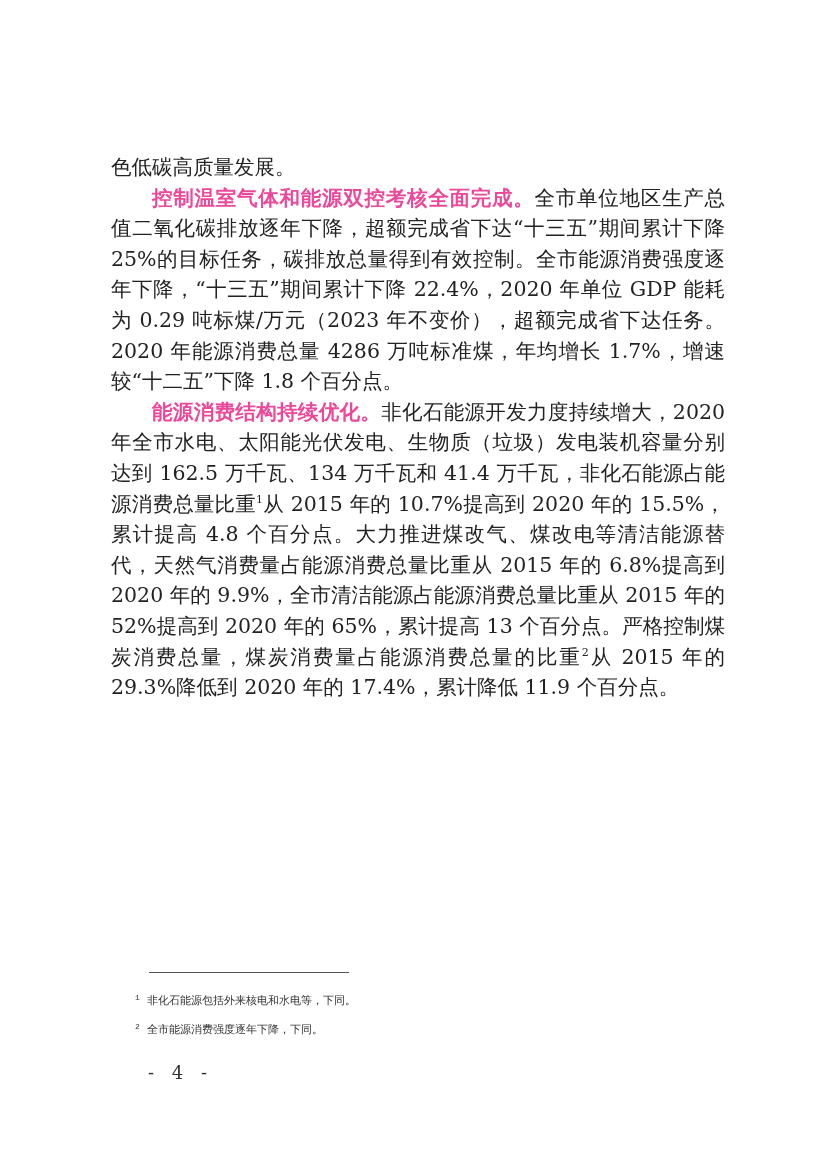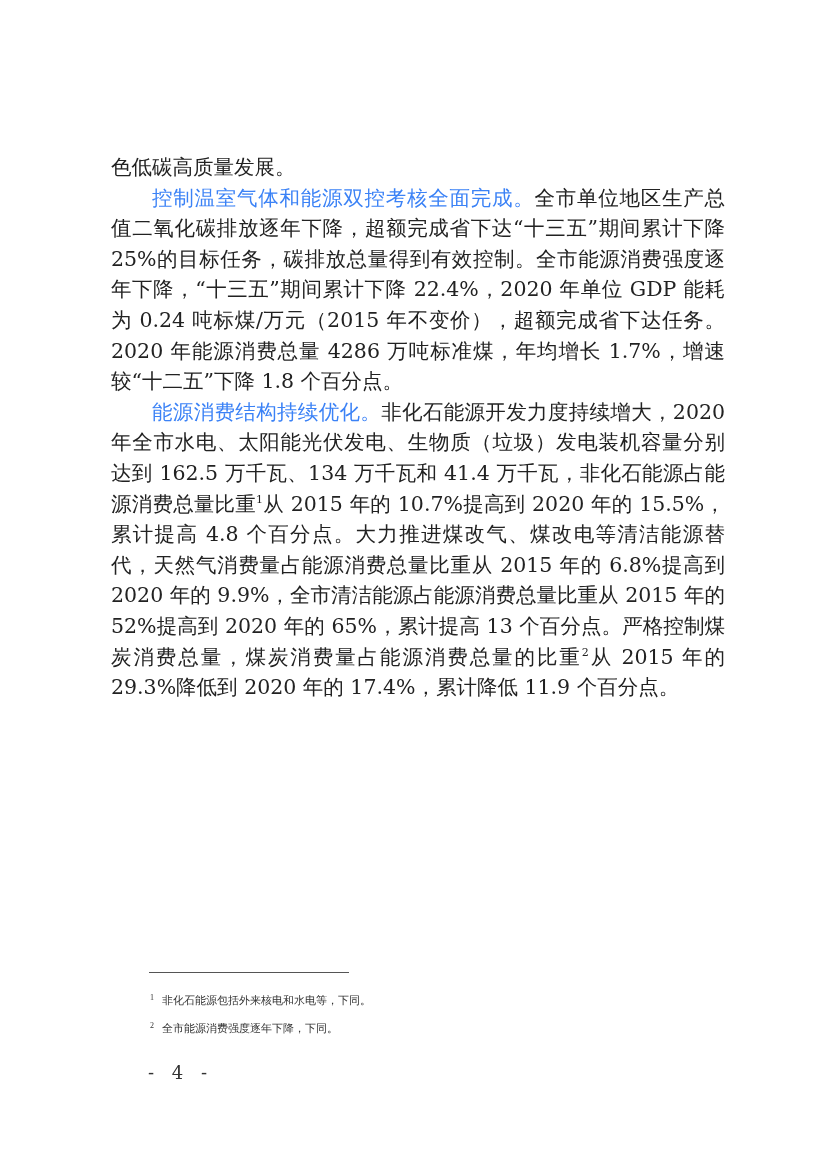--- a/index.html
+++ b/index.html
@@ -12,35 +12,35 @@
     width: 614px;
     font-family: "DejaVu Serif", "Liberation Serif", serif;
     font-size: 20.5px;
     line-height: 30.6px;
     color: #222;
     text-align: justify;
     text-justify: inter-character;
   }
   .body-text p { margin: 0; padding: 0; }
   .indent { text-indent: 41px; }
-  .lead { font-weight: normal; font-family: "DejaVu Sans", "Liberation Sans", sans-serif; color: #3b82f6; }
+  .lead { font-weight: bold; font-family: "DejaVu Sans", "Liberation Sans", sans-serif; color: #ec4899; }
   sup.fn { font-size: 11px; vertical-align: 8px; line-height: 0; }
   .fn-rule {
     position: absolute;
     left: 149px;
     top: 972px;
     width: 200px;
     height: 0;
     border-top: 1.5px solid #555;
   }
   .footnotes {
     position: absolute;
-    left: 150px;
+    left: 135px;
     top: 985px;
-    font-family: Liberation Serif, serif;
+    font-family: Liberation Mono, monospace;
     font-size: 11px;
     line-height: 25px;
     color: #333;
   }
   .footnotes .fn-item { white-space: nowrap; }
   .footnotes .fn-num { display: inline-block; width: 12px; font-size: 8px; vertical-align: 4px; }
   .page-number {
     position: absolute;
     left: 148px;
     top: 1062px;
@@ -54,21 +54,21 @@
 <body>
 
 <div class="page">
 
   <div class="body-text">
     <p>
       <span>色低碳高质量发展。</span>
     </p>
 
     <p class="indent">
-      <span class="lead">控制温室气体和能源双控考核全面完成。</span><span>全市单位地区生产总值二氧化碳排放逐年下降，超额完成省下达“十三五”期间累计下降 25%的目标任务，碳排放总量得到有效控制。全市能源消费强度逐年下降，“十三五”期间累计下降 22.4%，2020 年单位 GDP 能耗为 0.24 吨标煤/万元（2015 年不变价），超额完成省下达任务。2020 年能源消费总量 4286 万吨标准煤，年均增长 1.7%，增速较“十二五”下降 1.8 个百分点。</span>
+      <span class="lead">控制温室气体和能源双控考核全面完成。</span><span>全市单位地区生产总值二氧化碳排放逐年下降，超额完成省下达“十三五”期间累计下降 25%的目标任务，碳排放总量得到有效控制。全市能源消费强度逐年下降，“十三五”期间累计下降 22.4%，2020 年单位 GDP 能耗为 0.29 吨标煤/万元（2023 年不变价），超额完成省下达任务。2020 年能源消费总量 4286 万吨标准煤，年均增长 1.7%，增速较“十二五”下降 1.8 个百分点。</span>
     </p>
 
     <p class="indent">
       <span class="lead">能源消费结构持续优化。</span><span>非化石能源开发力度持续增大，2020 年全市水电、太阳能光伏发电、生物质（垃圾）发电装机容量分别达到 162.5 万千瓦、134 万千瓦和 41.4 万千瓦，非化石能源占能源消费总量比重</span><sup class="fn">1</sup><span>从 2015 年的 10.7%提高到 2020 年的 15.5%，累计提高 4.8 个百分点。大力推进煤改气、煤改电等清洁能源替代，天然气消费量占能源消费总量比重从 2015 年的 6.8%提高到 2020 年的 9.9%，全市清洁能源占能源消费总量比重从 2015 年的 52%提高到 2020 年的 65%，累计提高 13 个百分点。严格控制煤炭消费总量，煤炭消费量占能源消费总量的比重</span><sup class="fn">2</sup><span>从 2015 年的 29.3%降低到 2020 年的 17.4%，累计降低 11.9 个百分点。</span>
     </p>
 
   </div>
 
   <div class="fn-rule"></div>
 

